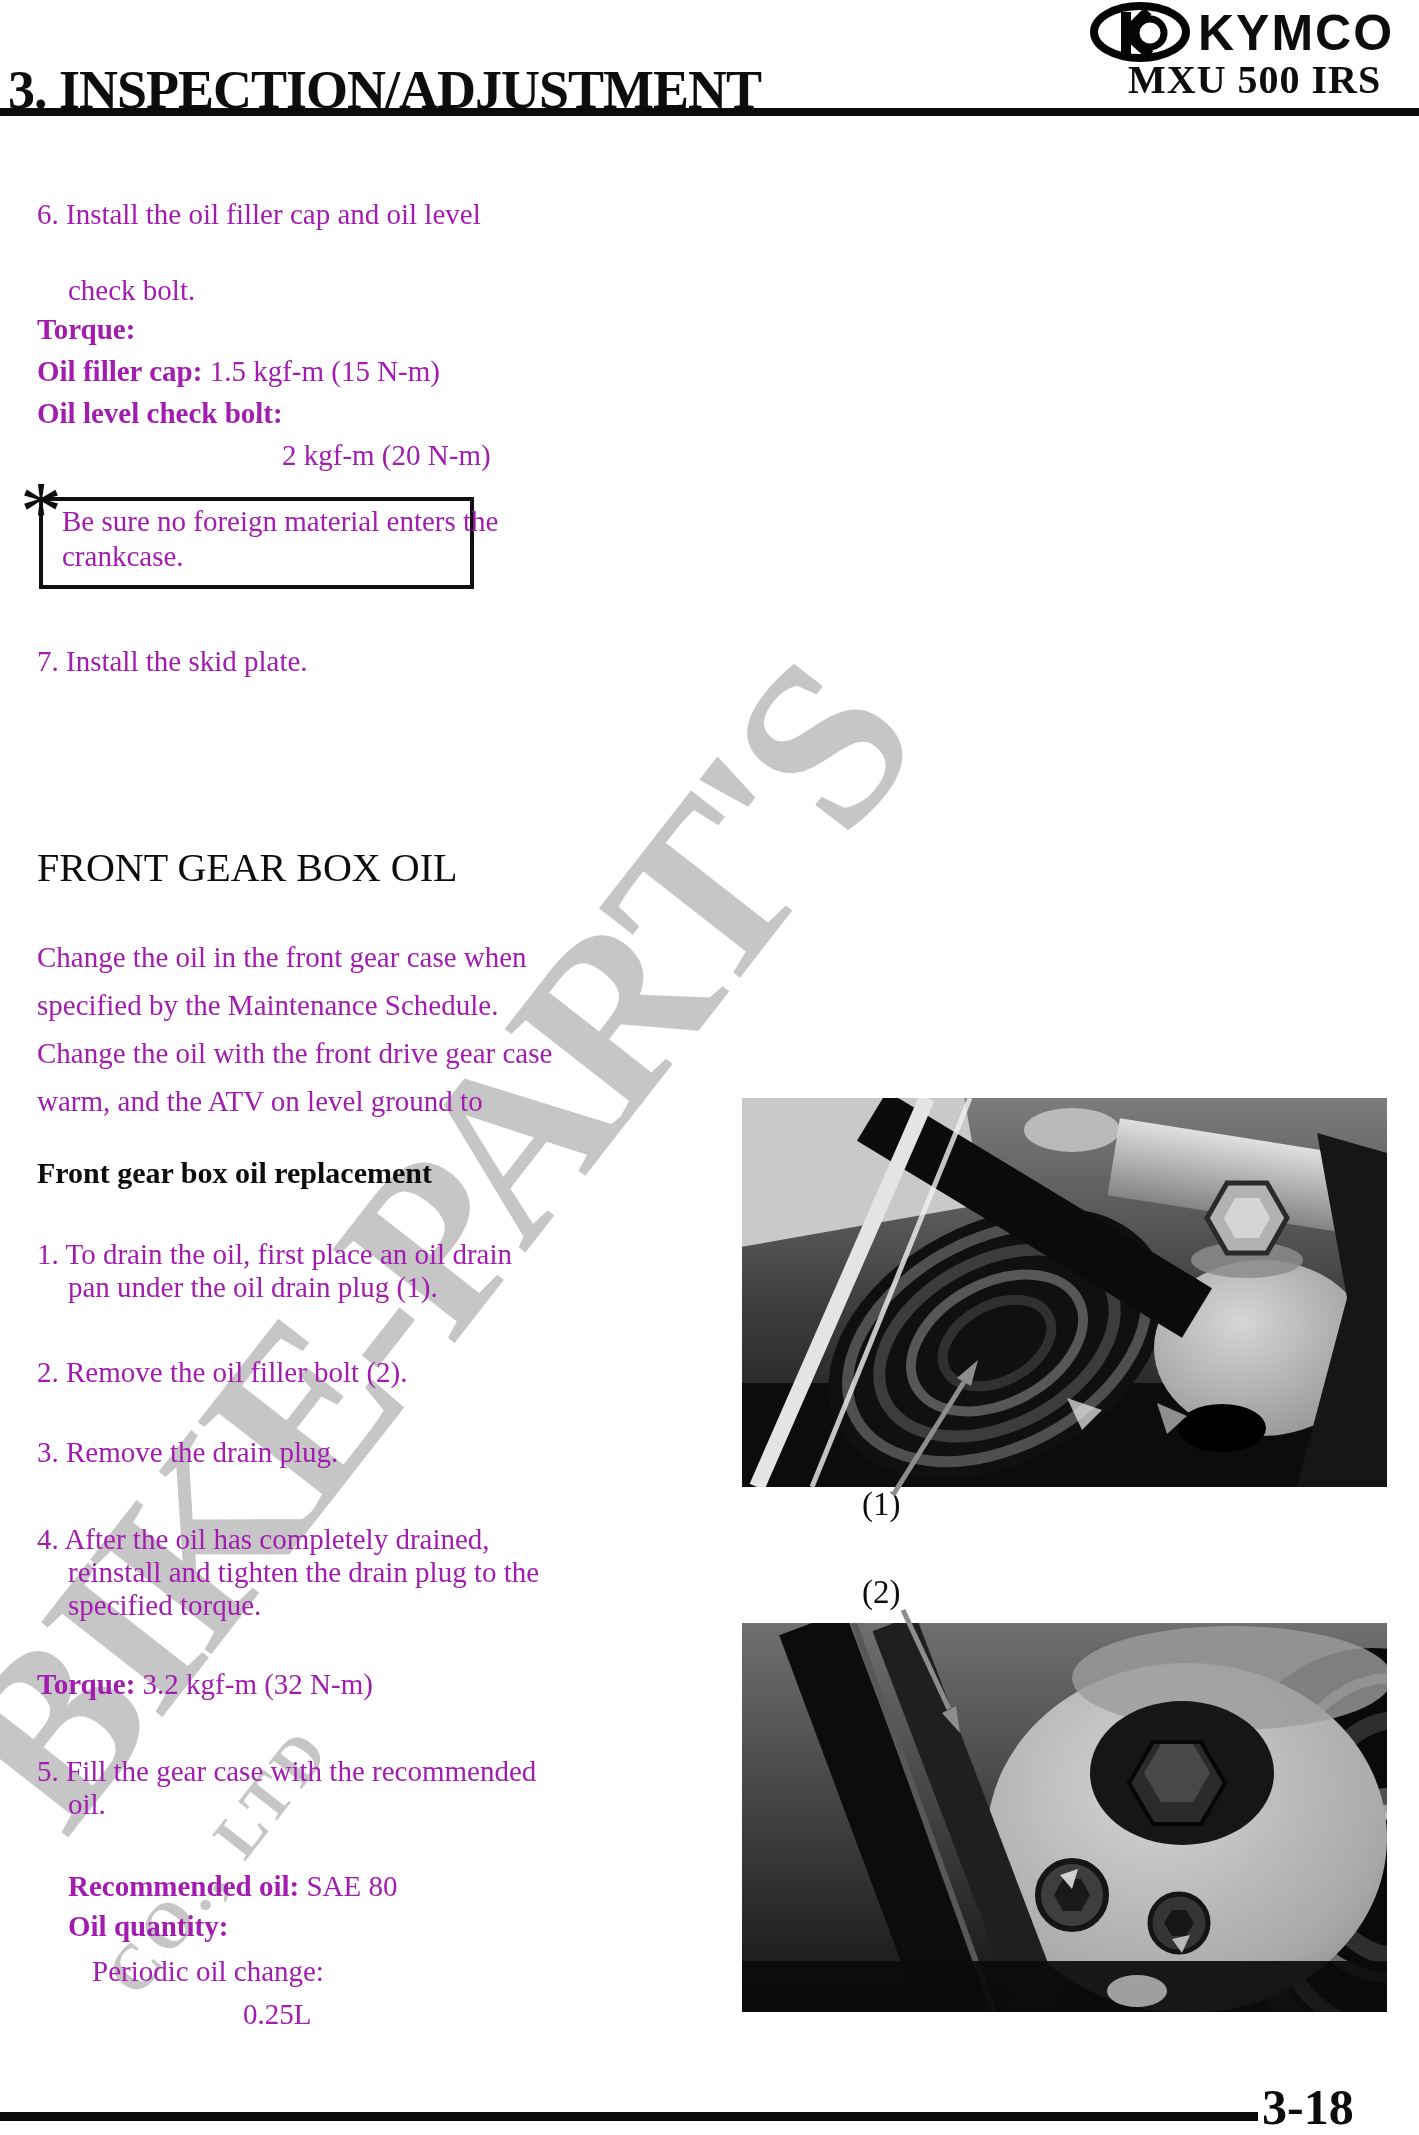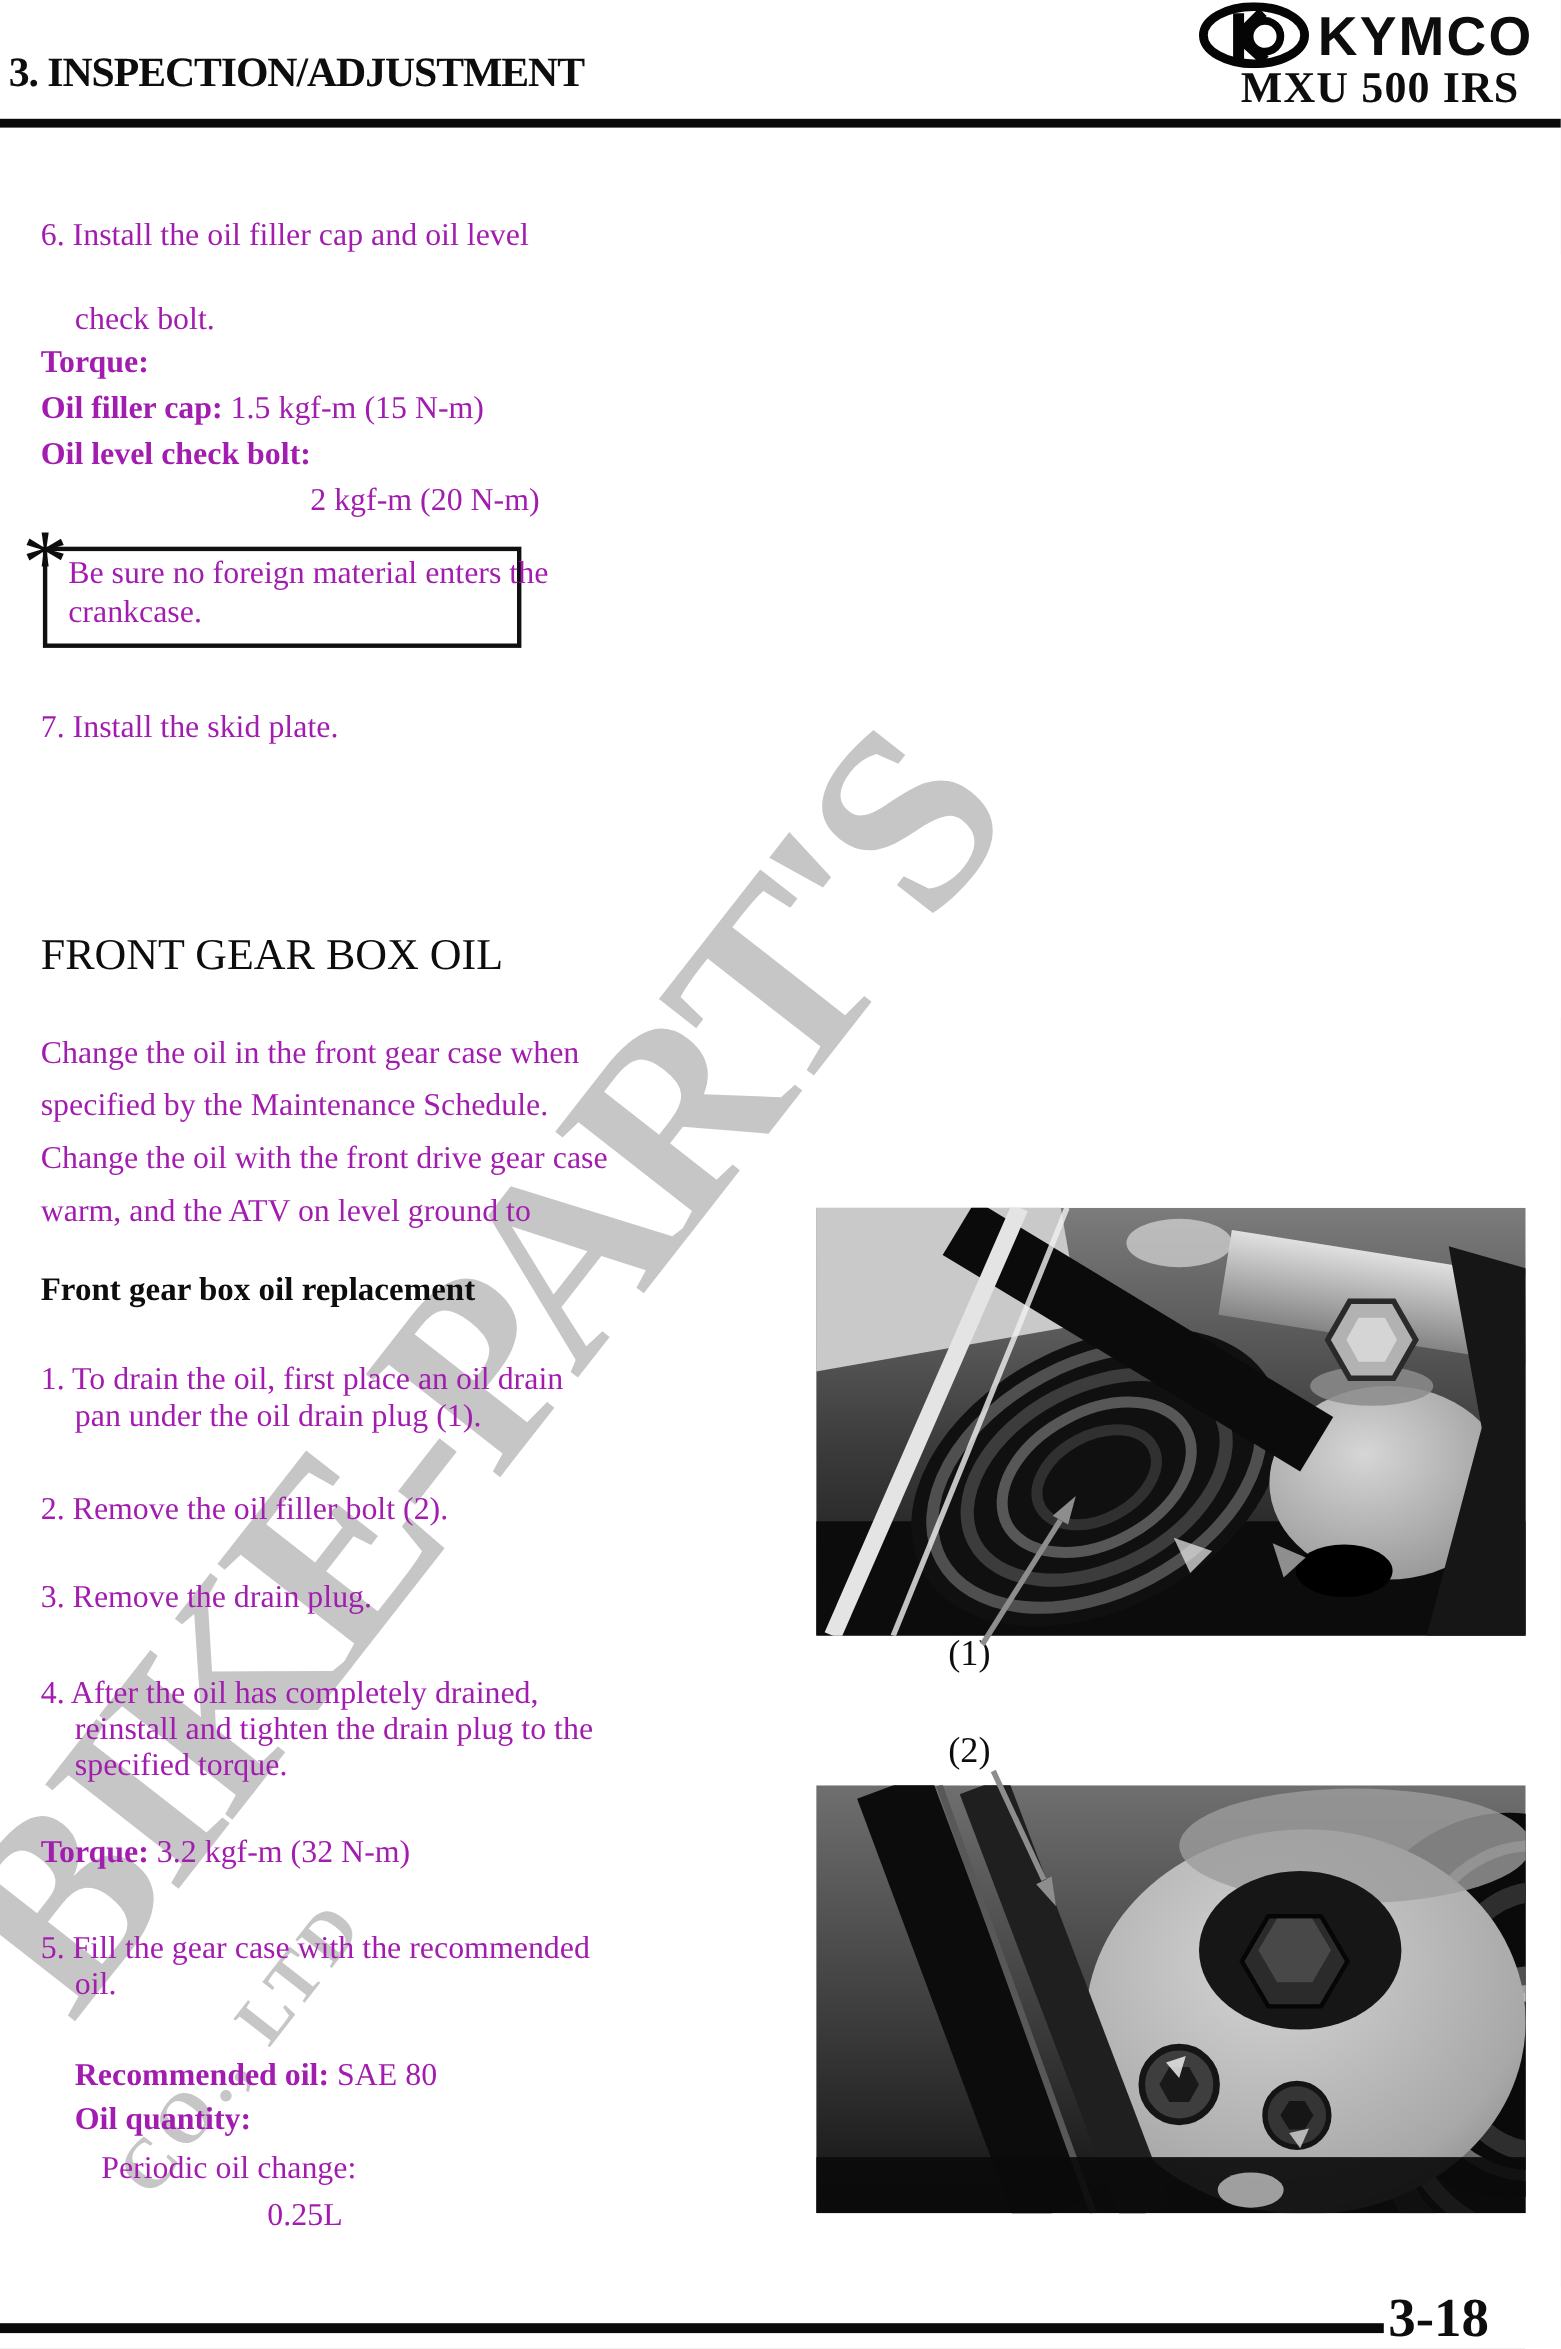--- a/index.html
+++ b/index.html
@@ -7,21 +7,21 @@
         font-family:"Liberation Serif",serif;color:#0d0d0d;}
   .abs{position:absolute;}
   .t{position:absolute;font-family:"Liberation Serif",serif;font-size:29px;color:#a21caf;white-space:nowrap;z-index:30;}
   .b{font-weight:bold;}
   .wm{position:absolute;font-family:"Liberation Serif",serif;font-weight:bold;color:#c6c6c6;
       transform-origin:0 100%;transform:rotate(-52deg);white-space:nowrap;z-index:1;}
   .rule{position:absolute;background:#0a0a0a;z-index:25;}
   .photo{position:absolute;width:645px;height:389px;z-index:10;}
   .arrow{position:absolute;z-index:40;}
   #note-box{position:absolute;left:39px;top:497px;width:427px;height:84px;border:4px solid #101010;z-index:20;}
-  #hdr-title{position:absolute;left:8px;top:44px;font-size:38px;font-weight:bold;letter-spacing:-1px;white-space:nowrap;z-index:30;}
+  #hdr-title{position:absolute;left:8px;top:59px;font-size:54px;font-weight:bold;letter-spacing:-1px;white-space:nowrap;z-index:30;text-decoration:underline;}
   #hdr-model{position:absolute;left:1128px;top:56px;font-size:40px;font-weight:bold;letter-spacing:1px;white-space:nowrap;z-index:30;}
   #brand-text{position:absolute;left:1198px;top:4px;font-family:"Liberation Sans",sans-serif;font-size:50px;font-weight:bold;letter-spacing:2px;z-index:30;}
   #page-num{position:absolute;left:1262px;top:2078px;font-size:50px;font-weight:bold;z-index:30;}
   .h1{position:absolute;font-size:40px;font-weight:normal;white-space:nowrap;z-index:30;font-family:"Liberation Serif",serif;}
   .h2{position:absolute;font-size:30px;font-weight:bold;white-space:nowrap;z-index:30;font-family:"Liberation Serif",serif;}
   #asterisk{position:absolute;left:20px;top:470px;font-size:84px;line-height:1;z-index:30;font-family:"Liberation Serif",serif;}
   .figlabel{position:absolute;font-size:33px;z-index:30;font-family:"Liberation Serif",serif;}
 </style>
 </head>
 <body>

